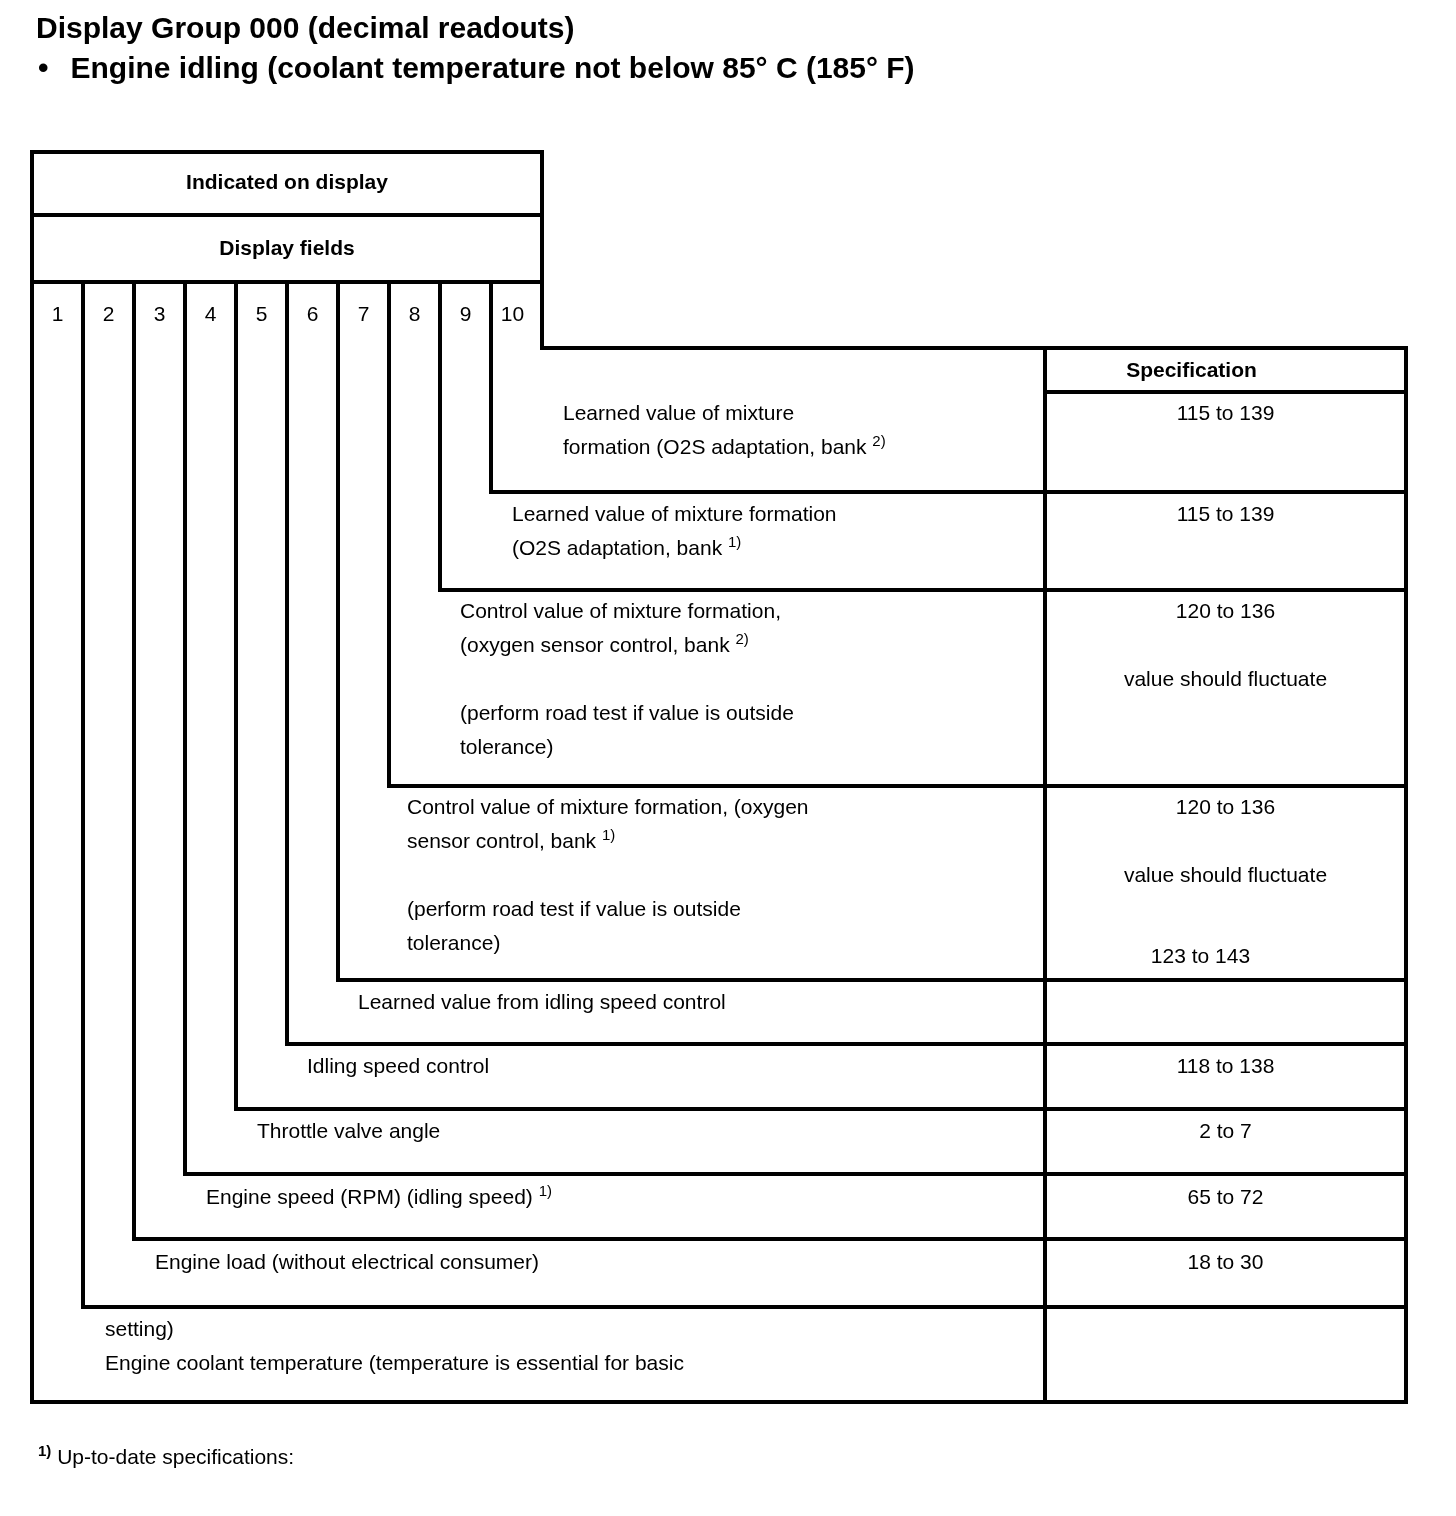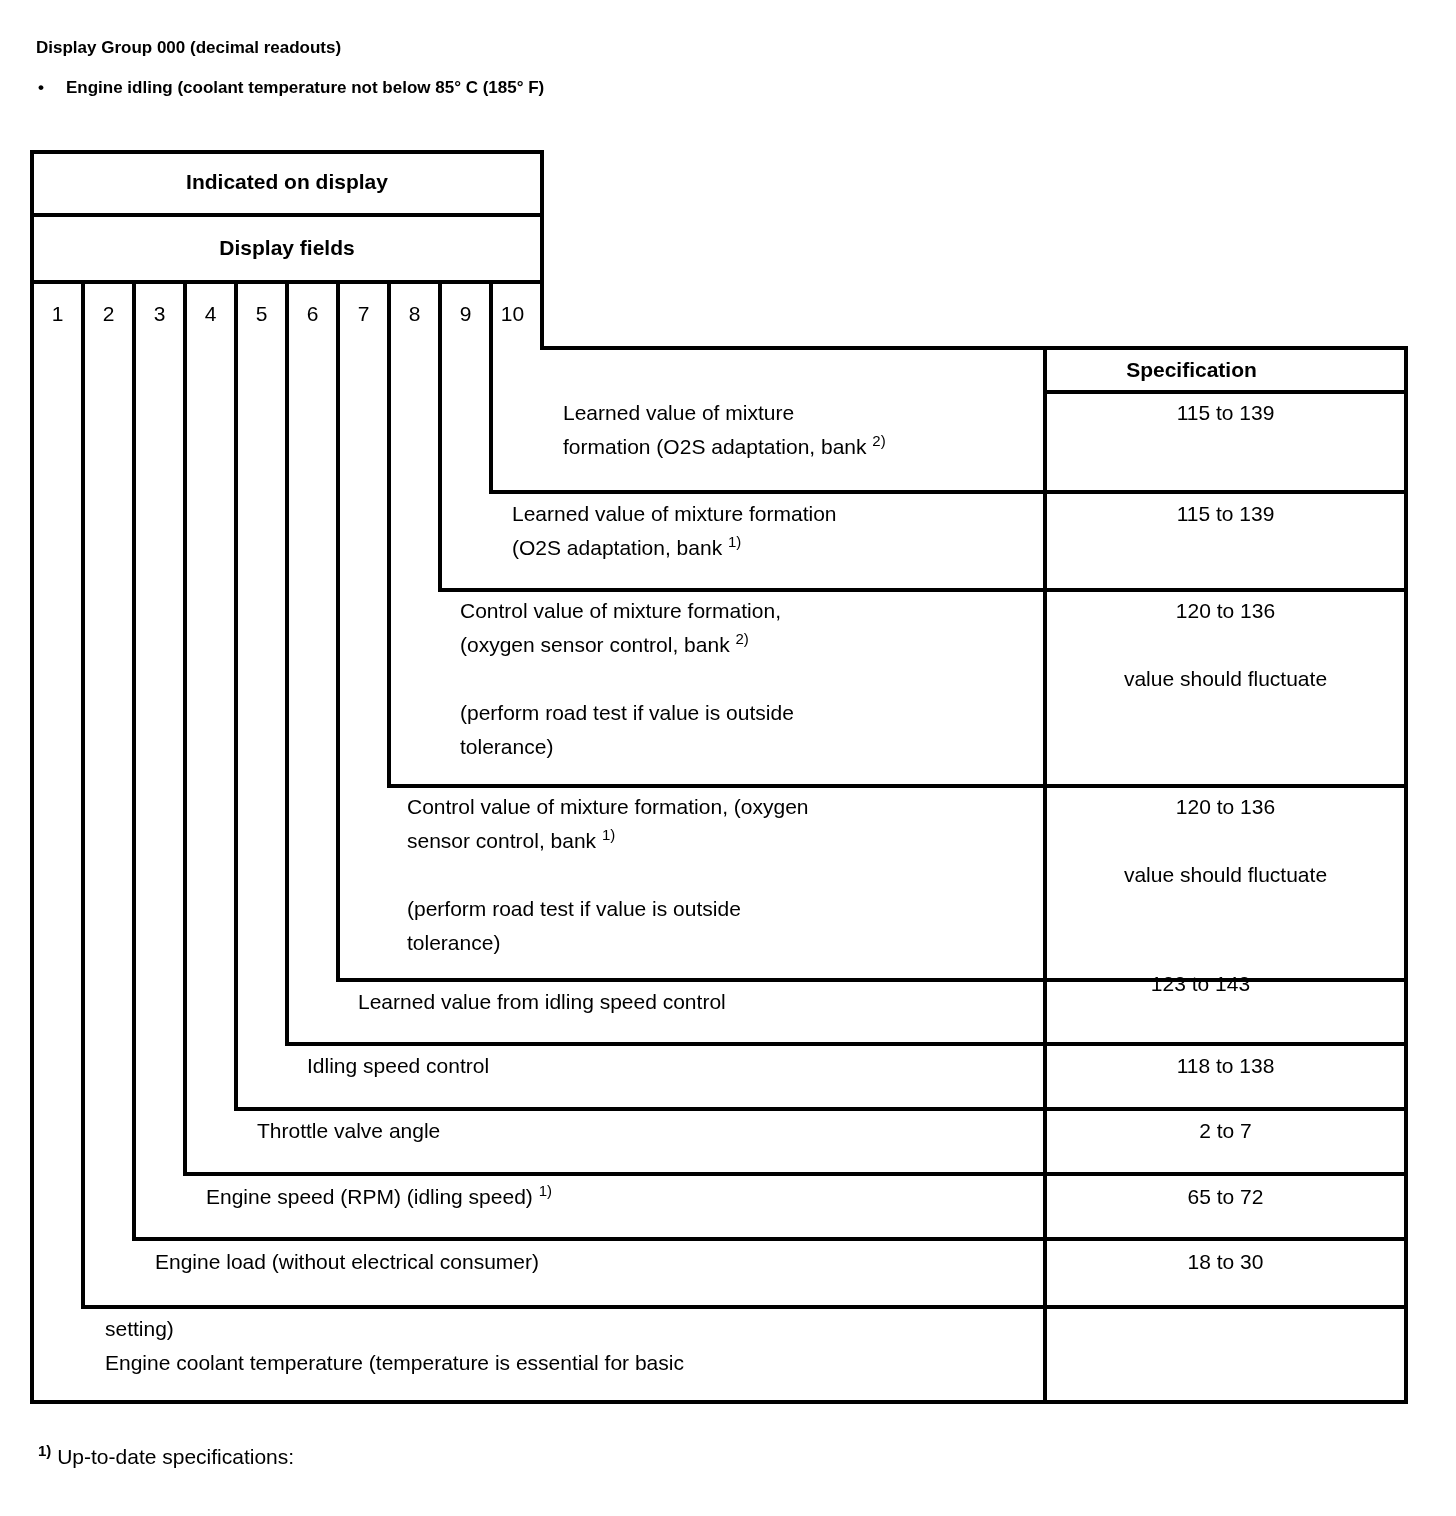--- a/index.html
+++ b/index.html
@@ -3,21 +3,21 @@
 <meta charset="utf-8">
 <style>
   html,body{margin:0;padding:0;background:#ffffff;}
   #canvas{position:relative;width:1456px;height:1516px;background:#ffffff;color:#000;
           font-family:"Liberation Sans","DejaVu Sans",sans-serif;overflow:hidden;}
   .vl{position:absolute;width:4px;background:#000;}
   .hl{position:absolute;height:4px;background:#000;}
   .txt{position:absolute;font-size:21px;line-height:34px;white-space:nowrap;}
   .ctr{text-align:center;}
   .b{font-weight:bold;}
-  .title{font-size:17px;line-height:32px;margin-top:20px;}
+  .title{font-size:30px;line-height:32px;}
   .ln{height:34px;}
   .sp{font-size:15px;line-height:0;vertical-align:super;}
   .specblock{text-align:center;}
 </style>
 </head>
 <body>
 
 <div id="canvas">
 
   <div class="txt title b" style="left:36px;top:12px;">Display Group 000 (decimal readouts)</div>
@@ -107,21 +107,21 @@
   </div>
   <div class="txt specblock" style="left:1047px;top:790px;width:357px;">
     <div class="ln">120 to 136</div>
     <div class="ln"></div>
     <div class="ln">value should fluctuate</div>
   </div>
 
   <div class="txt" style="left:358px;top:985px;">
     <div class="ln"><span>Learned value from idling speed control</span></div>
   </div>
-  <div class="txt specblock" style="left:1047px;top:967px;width:307px;">
+  <div class="txt specblock" style="left:1047px;top:939px;width:307px;">
     <div class="ln">123 to 143</div>
   </div>
 
   <div class="txt" style="left:307px;top:1049px;">
     <div class="ln"><span>Idling speed control</span></div>
   </div>
   <div class="txt specblock" style="left:1047px;top:1049px;width:357px;">
     <div class="ln">118 to 138</div>
   </div>
 

